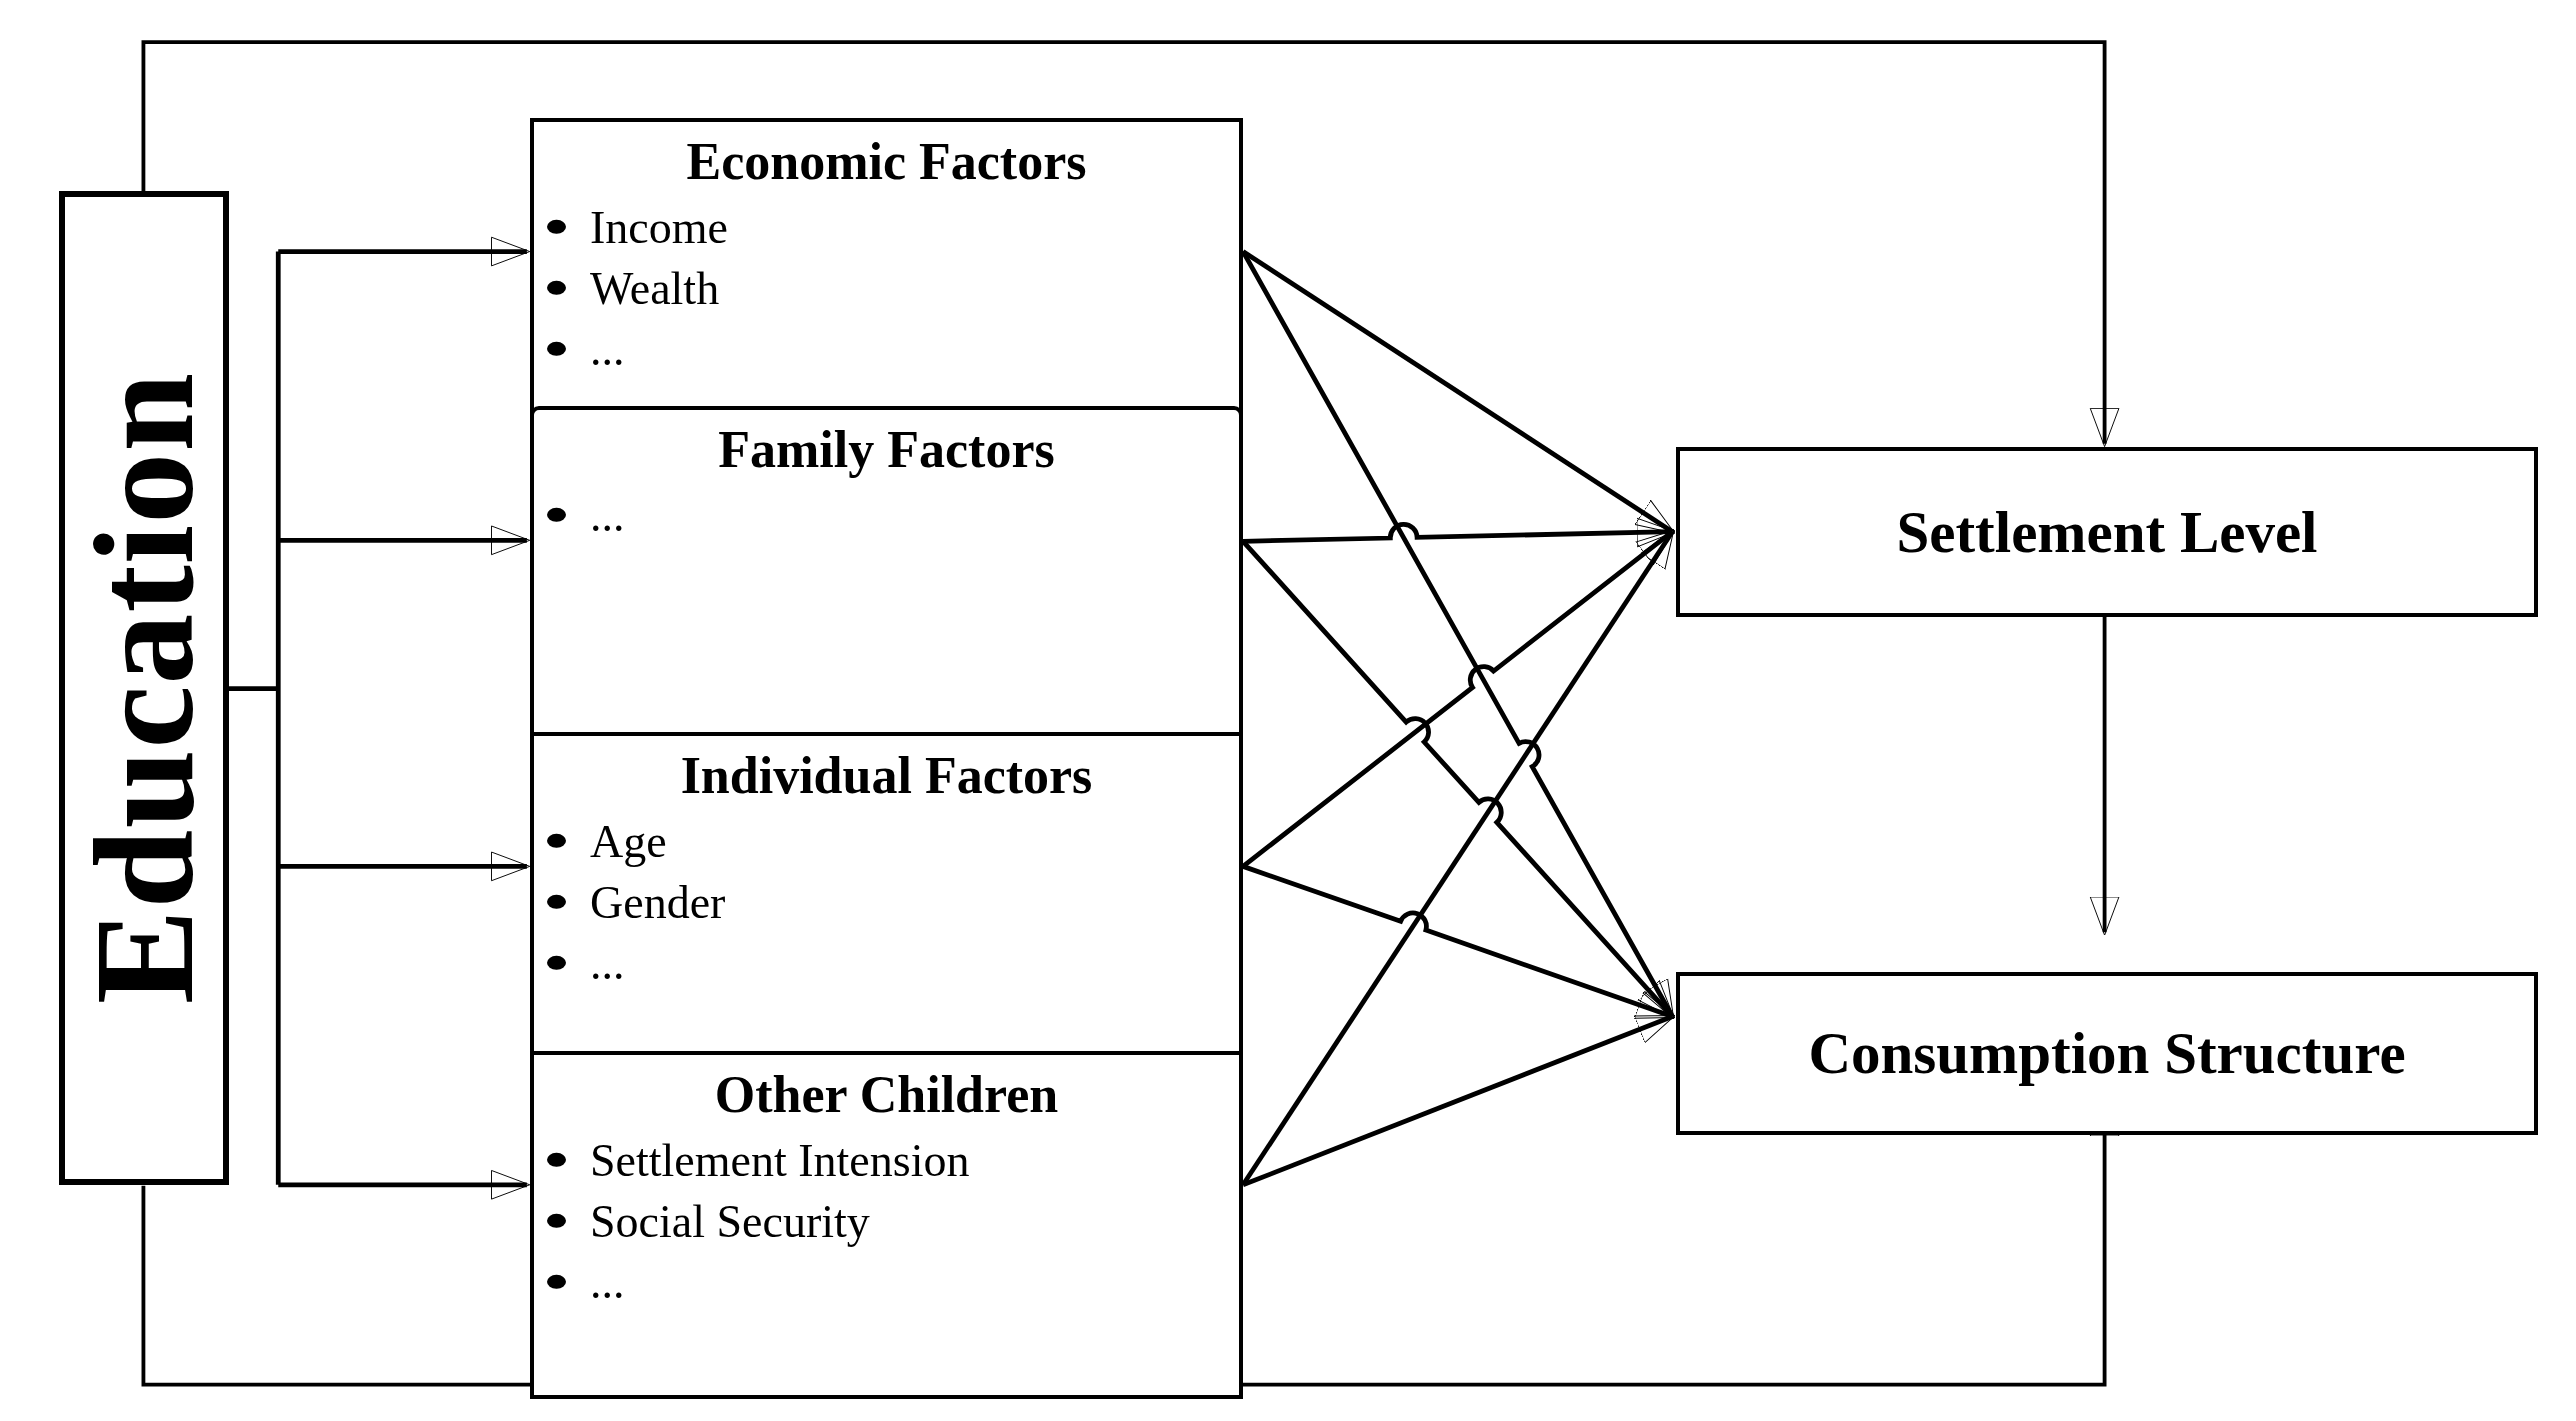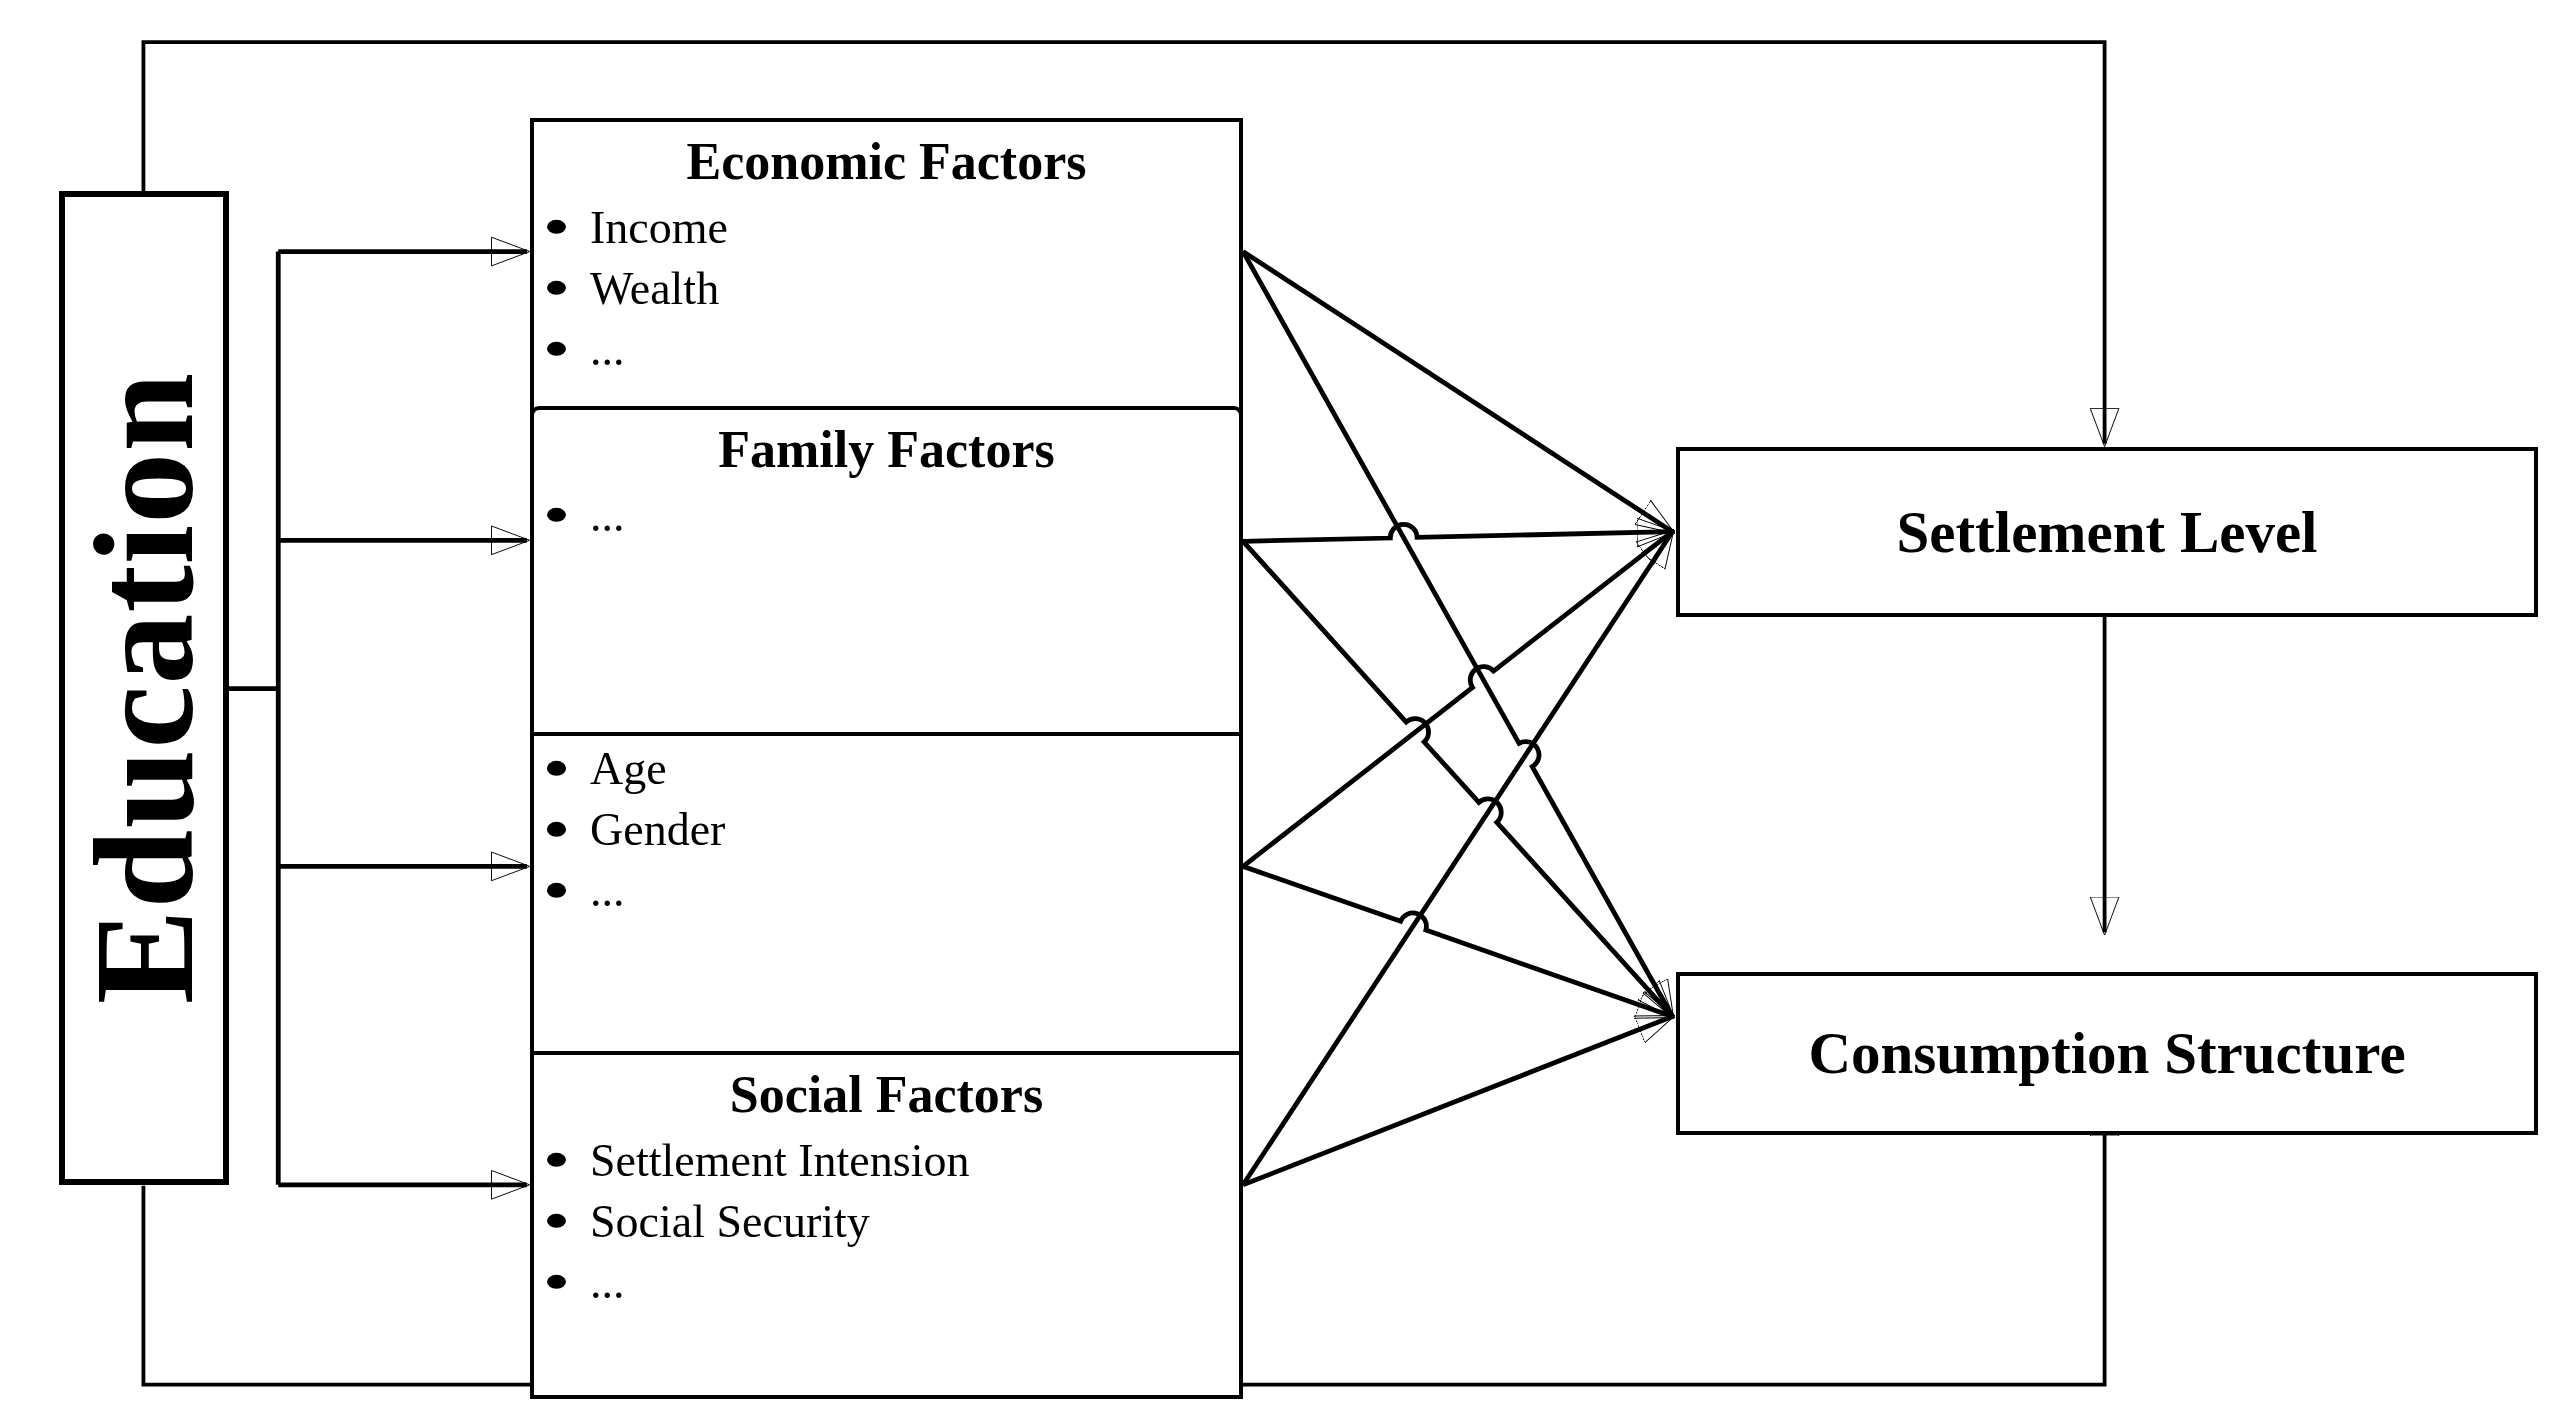--- a/index.html
+++ b/index.html
@@ -103,29 +103,30 @@
   </div>
 
   <div class="box factor" style="top:406px;border-radius:9px;">
     <div class="ftitle">Family Factors</div>
     <ul>
       <li><span class="dot"></span><span>...</span></li>
     </ul>
   </div>
 
   <div class="box factor" style="top:732px;">
+    <div class="ftitle">Individual Factors</div>
     <ul>
       <li><span class="dot"></span><span>Age</span></li>
       <li><span class="dot"></span><span>Gender</span></li>
       <li><span class="dot"></span><span>...</span></li>
     </ul>
   </div>
 
   <div class="box factor" style="top:1051px;">
-    <div class="ftitle">Social Factors</div>
+    <div class="ftitle">Other Children</div>
     <ul>
       <li><span class="dot"></span><span>Settlement Intension</span></li>
       <li><span class="dot"></span><span>Social Security</span></li>
       <li><span class="dot"></span><span>...</span></li>
     </ul>
   </div>
 
   <div class="box outcome level">
     <span>Settlement Level</span>
   </div>

